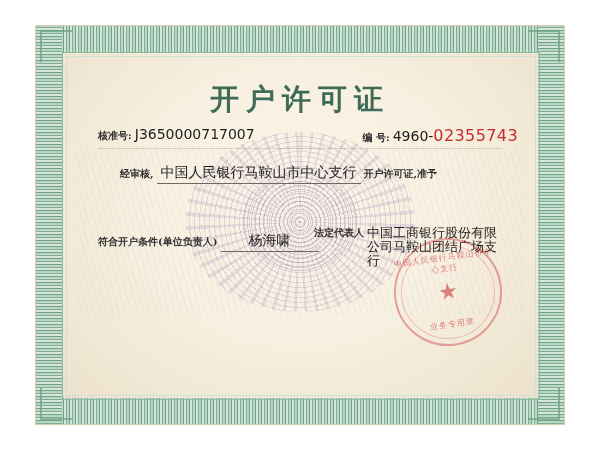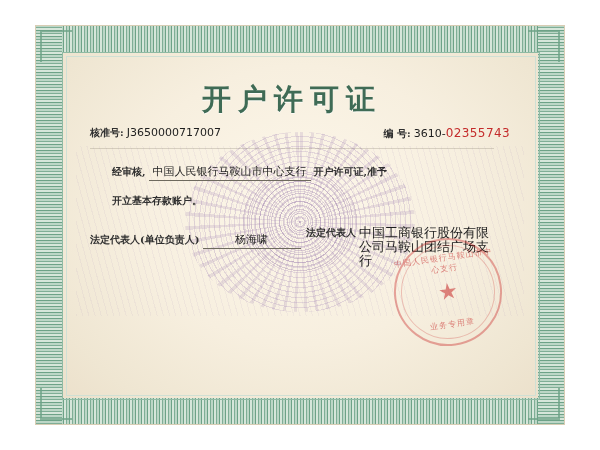--- a/index.html
+++ b/index.html
@@ -123,21 +123,21 @@
     background:
       repeating-linear-gradient(75deg,
         rgba(170,145,185,0.10) 0px, rgba(170,145,185,0.10) 1px,
         rgba(255,255,255,0) 1px, rgba(255,255,255,0) 6px);
     pointer-events: none;
   }
 
   
   .content {
     position: absolute;
-    left: 32px; top: 34px;
+    left: 40px; top: 34px;
     width: 448px; height: 330px;
     color: #2c2c2c;
   }
 
   .title {
     position: absolute;
     left: 0; top: 20px;
     width: 448px;
     text-align: center;
     font-family: "DejaVu Serif", "Liberation Serif", serif;
@@ -151,26 +151,26 @@
   .row { position: absolute; font-size: 11px; }
   .lbl {
     font-family: "DejaVu Serif", "Liberation Serif", serif;
     font-weight: bold;
     color: #2f2f2f;
     font-size: 10px;
   }
   .val {
     font-family: "DejaVu Sans", "Liberation Sans", sans-serif;
     color: #1d1d1d;
-    font-size: 11px;
+    font-size: 14px;
   }
   .val-red {
     font-family: "DejaVu Sans", "Liberation Sans", sans-serif;
     color: #c42b2b;
-    font-size: 12px;
+    font-size: 16px;
     letter-spacing: .4px;
   }
 
   
   .r-approve { left: 22px; top: 66px; }
   .r-no      { right: 6px; top: 66px; text-align: right; }
 
   .sep {
     position: absolute;
     left: 22px; top: 88px;
@@ -300,37 +300,34 @@
 
       <div class="title">开户许可证</div>
 
       <div class="row r-approve">
         <span class="lbl">核准号:</span>
         <span class="val">J3650000717007</span>
       </div>
 
       <div class="row r-no">
         <span class="lbl">编 号:</span>
-        <span class="val">3610-</span><span class="val-red">02355743</span>
+        <span class="val">4960-</span><span class="val-red">02355743</span>
       </div>
 
       <div class="sep"></div>
 
       <div class="row r-body1">
         <span class="lbl">经审核,</span>
         <span class="val inline-line">中国人民银行马鞍山市中心支行</span>
         <span class="lbl">开户许可证,准予</span>
       </div>
 
-      <div class="row r-body2">
-        <span class="lbl">开立基本存款账户。</span>
-      </div>
 
       <div class="row r-legal">
-        <span class="lbl">法定代表人(单位负责人)</span>
+        <span class="lbl">符合开户条件(单位负责人)</span>
         <span class="val inline-line" style="min-width:90px;">杨海啸</span>
       </div>
 
       <div class="row r-bank">
         <span class="lbl">法定代表人</span>
         <span class="bank-val">中国工商银行股份有限公司马鞍山团结广场支行</span>
       </div>
 
 
 

